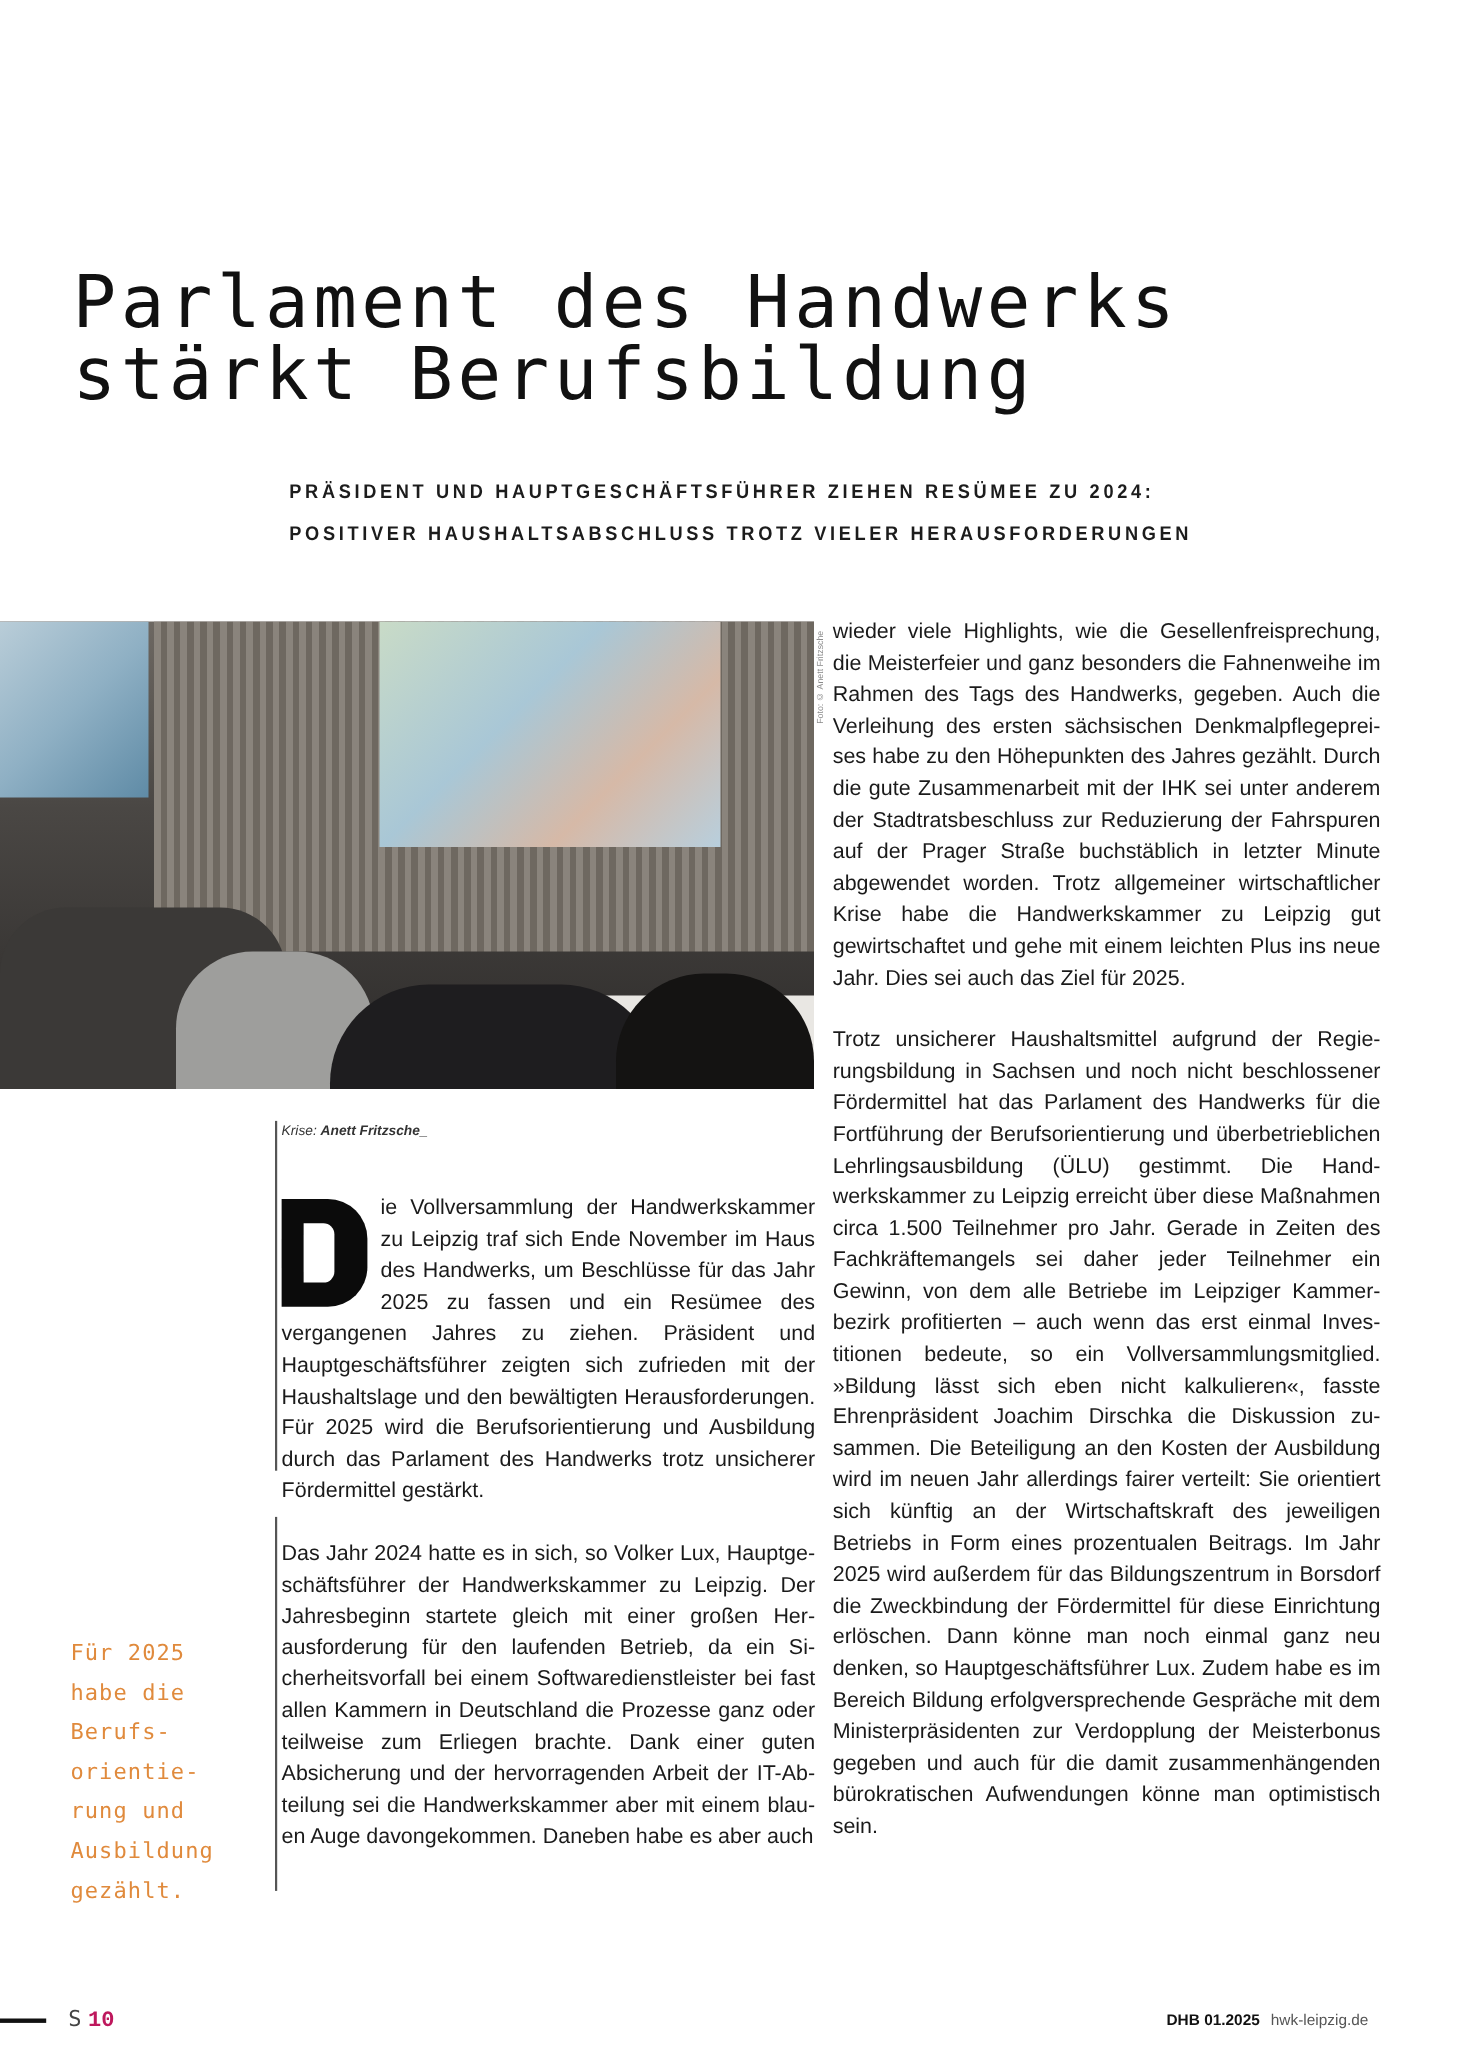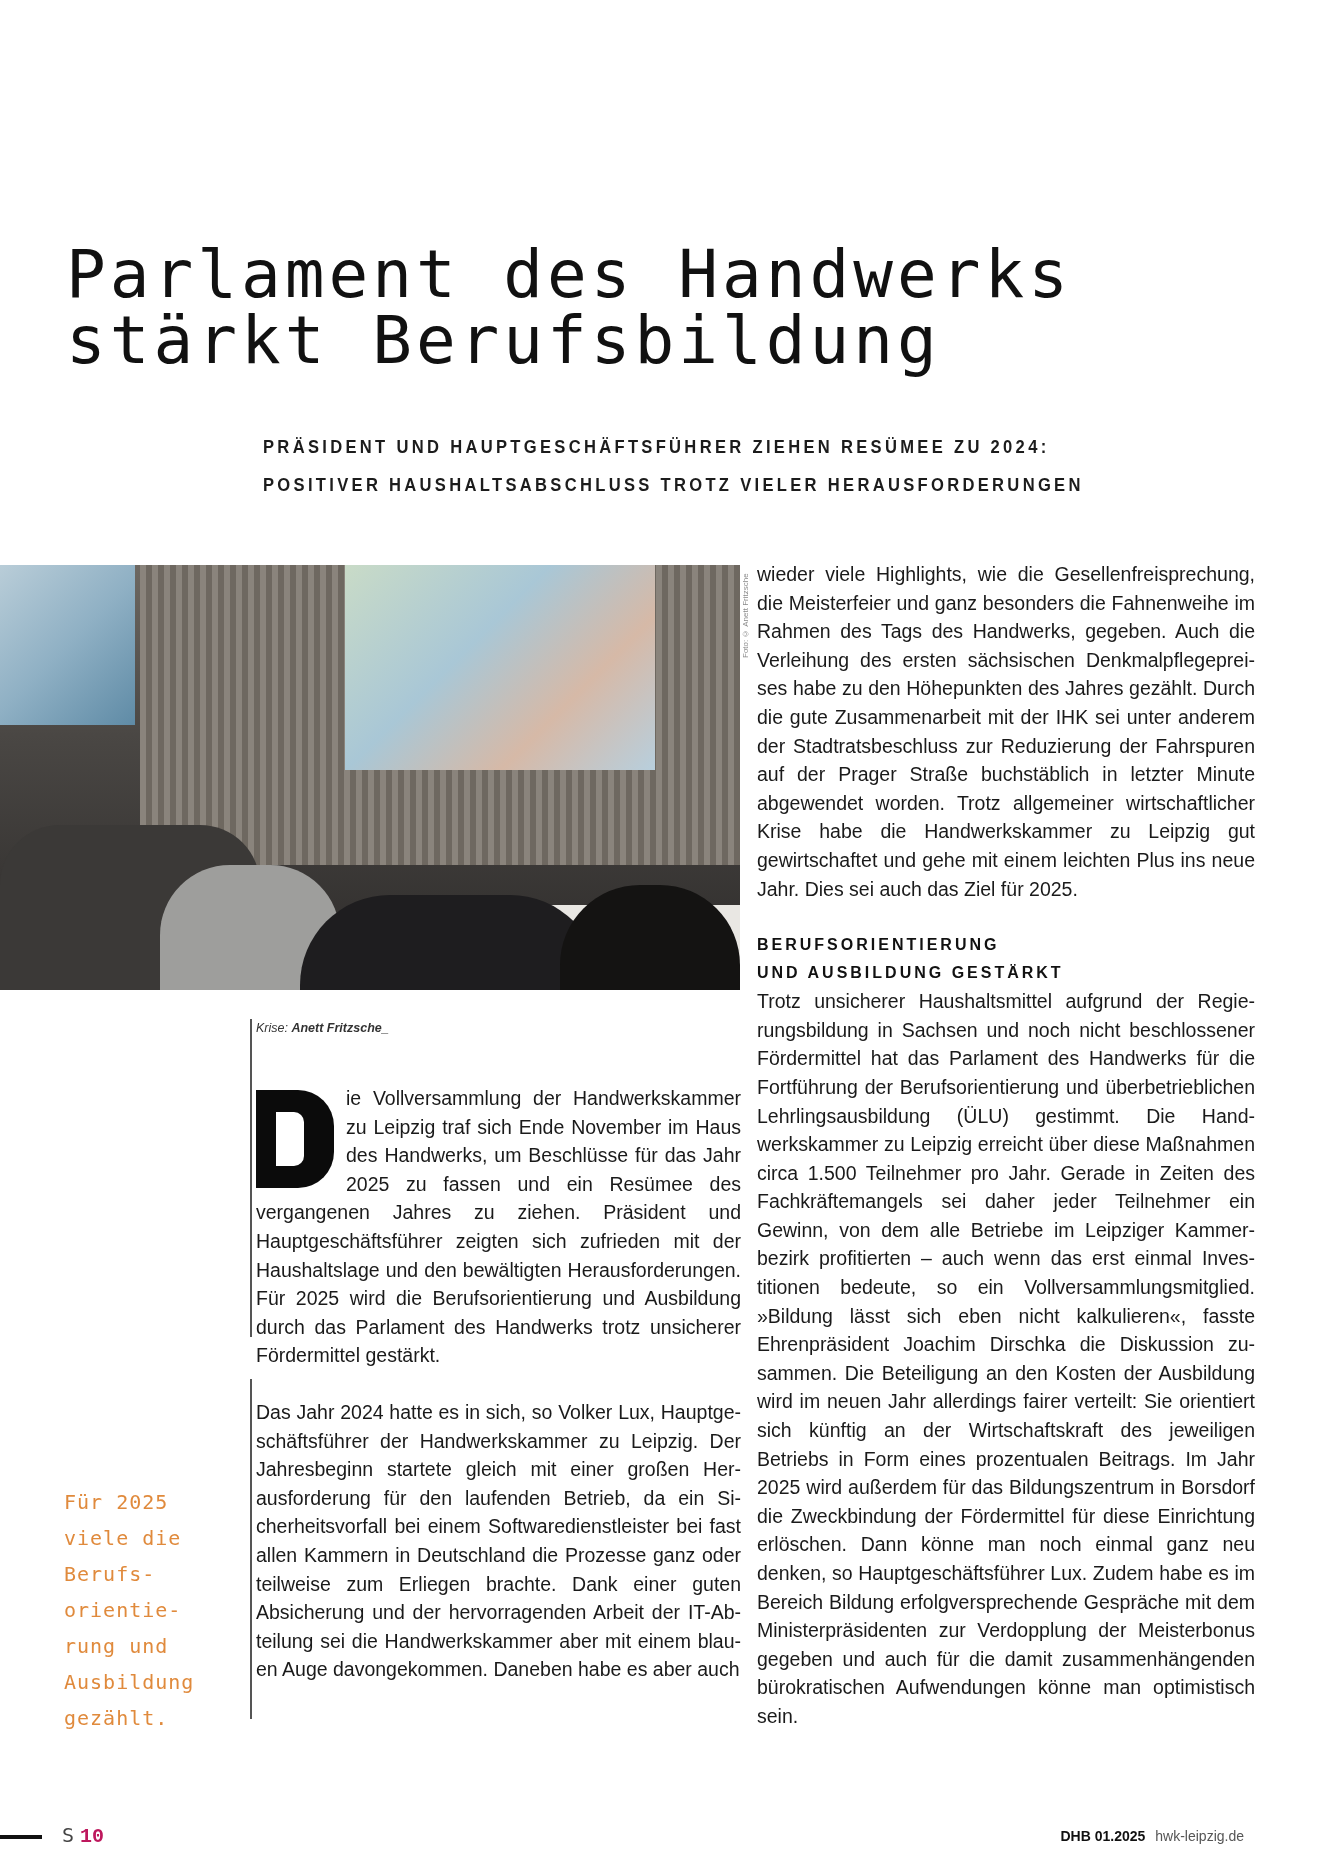--- a/index.html
+++ b/index.html
@@ -119,44 +119,40 @@
   <div class="crowd-1"></div>
   <div class="crowd-2"></div>
   <div class="crowd-3"></div>
   <div class="crowd-4"></div>
 </div>
 <div class="photo-credit">Foto: © Anett Fritzsche</div>
 
 <div class="col col-right">
   <p>wieder viele Highlights, wie die Gesellenfreisprechung, die Meisterfeier und ganz besonders die Fahnenweihe im Rahmen des Tags des Handwerks, gegeben. Auch die Verleihung des ersten sächsischen Denkmalpflegeprei­ses habe zu den Höhepunkten des Jahres gezählt. Durch die gute Zusammenarbeit mit der IHK sei unter anderem der Stadtratsbeschluss zur Reduzierung der Fahrspuren auf der Prager Straße buchstäblich in letzter Minute abgewendet worden. Trotz allgemeiner wirtschaftli­cher Krise habe die Handwerkskammer zu Leipzig gut gewirtschaftet und gehe mit einem leichten Plus ins neue Jahr. Dies sei auch das Ziel für 2025.</p>
   <div style="height:28px"></div>
-  <h3>
-    <span>BERUFSORIENTIERUNG</span><br>
-    <span>UND AUSBILDUNG GESTÄRKT</span>
-  </h3>
   <p>Trotz unsicherer Haushaltsmittel aufgrund der Regie­rungsbildung in Sachsen und noch nicht beschlossener Fördermittel hat das Parlament des Handwerks für die Fortführung der Berufsorientierung und überbetrieb­lichen Lehrlingsausbildung (ÜLU) gestimmt. Die Hand­werkskammer zu Leipzig erreicht über diese Maßnah­men circa 1.500 Teilnehmer pro Jahr. Gerade in Zeiten des Fachkräftemangels sei daher jeder Teilnehmer ein Gewinn, von dem alle Betriebe im Leipziger Kammer­bezirk profitierten – auch wenn das erst einmal Inves­titionen bedeute, so ein Vollversammlungsmitglied. »Bildung lässt sich eben nicht kalkulieren«, fasste Ehrenpräsident Joachim Dirschka die Diskussion zu­sammen. Die Beteiligung an den Kosten der Ausbildung wird im neuen Jahr allerdings fairer verteilt: Sie orien­tiert sich künftig an der Wirtschaftskraft des jeweili­gen Betriebs in Form eines prozentualen Beitrags. Im Jahr 2025 wird außerdem für das Bildungszentrum in Borsdorf die Zweckbindung der Fördermittel für diese Einrichtung erlöschen. Dann könne man noch einmal ganz neu denken, so Hauptgeschäftsführer Lux. Zu­dem habe es im Bereich Bildung erfolgversprechende Gespräche mit dem Ministerpräsidenten zur Verdopp­lung der Meisterbonus gegeben und auch für die damit zusammenhängenden bürokratischen Aufwendungen könne man optimistisch sein.</p>
 </div>
 
 <div class="vline"></div>
 <div class="vline2"></div>
 
 <div class="col col-mid">
   <div class="byline">
     <span>Krise: </span><b>Anett Fritzsche_</b>
   </div>
   <p>
     <span class="dropcap">D</span><span>ie Vollversammlung der Handwerkskammer zu Leipzig traf sich Ende November im Haus des Handwerks, um Beschlüsse für das Jahr 2025 zu fassen und ein Resümee des vergangenen Jahres zu ziehen. Präsident und Hauptgeschäftsführer zeigten sich zufrieden mit der Haushaltslage und den bewältigten Herausforderungen. Für 2025 wird die Be­rufsorientierung und Ausbildung durch das Parlament des Handwerks trotz unsicherer Fördermittel gestärkt.</span>
   </p>
   <div style="height:28px"></div>
   <p>Das Jahr 2024 hatte es in sich, so Volker Lux, Hauptge­schäftsführer der Handwerkskammer zu Leipzig. Der Jahresbeginn startete gleich mit einer großen Her­ausforderung für den laufenden Betrieb, da ein Si­cherheitsvorfall bei einem Softwaredienstleister bei fast allen Kammern in Deutschland die Prozesse ganz oder teilweise zum Erliegen brachte. Dank einer guten Absicherung und der hervorragenden Arbeit der IT-Ab­teilung sei die Handwerkskammer aber mit einem blau­en Auge davongekommen. Daneben habe es aber auch</p>
 </div>
 
 <div class="pullquote">
   <span>Für 2025</span>
-  <span>viele die</span>
+  <span>habe die</span>
   <span>Berufs-</span>
   <span>orientie-</span>
   <span>rung und</span>
   <span>Ausbildung</span>
   <span>gezählt.</span>
 </div>
 
 <div class="footer-bar"></div>
 <div class="footer-page">
   <span>S</span><b>10</b>

